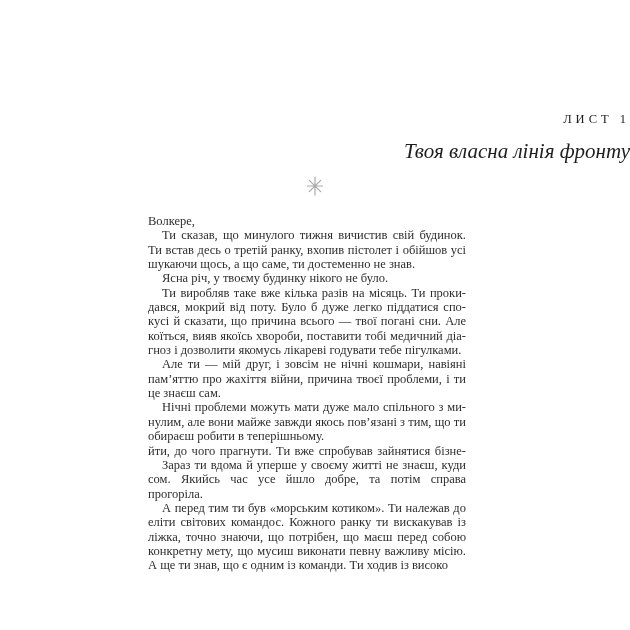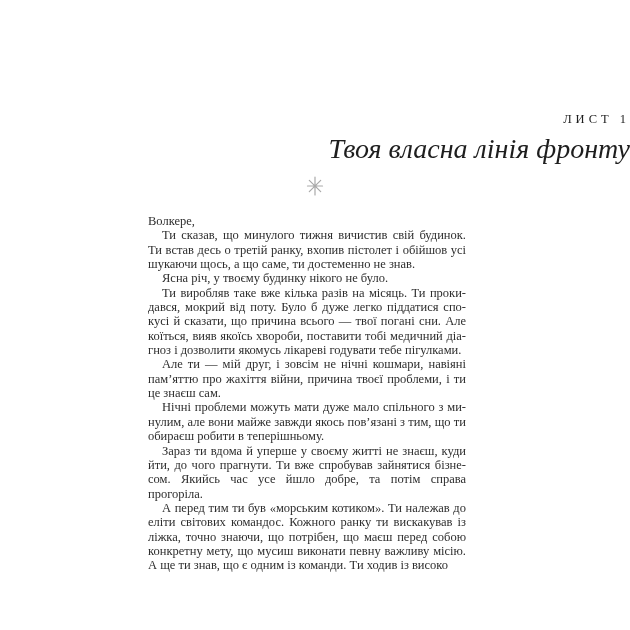--- a/index.html
+++ b/index.html
@@ -23,24 +23,24 @@
     text-align: right;
     color: #1e1e1e;
   }
   .kicker {
     font-size: 12.5px;
     letter-spacing: 4px;
     color: #1e1e1e;
     margin: 0;
   }
   .title {
-    margin-top: 6px;
+    margin-top: 12px;
     font-style: italic;
     font-weight: 500;
-    font-size: 28px;
+    font-size: 21px;
     color: #1e1e1e;
   }
   .ornament {
     position: absolute;
     top: 176px;
     left: 0;
     width: 630px;
     text-align: center;
     line-height: 0;
   }
@@ -102,22 +102,22 @@
       <div class="line">дався, мокрий від поту. Було б дуже легко піддатися спо-</div>
       <div class="line">кусі й сказати, що причина всього — твої погані сни. Але</div>
       <div class="line">коїться, вияв якоїсь хвороби, поставити тобі медичний діа-</div>
       <div class="line last">гноз і дозволити якомусь лікареві годувати тебе пігулками.</div>
       <div class="line indent">Але ти — мій друг, і зовсім не нічні кошмари, навіяні</div>
       <div class="line">пам’яттю про жахіття війни, причина твоєї проблеми, і ти</div>
       <div class="line last">це знаєш сам.</div>
       <div class="line indent">Нічні проблеми можуть мати дуже мало спільного з ми-</div>
       <div class="line">нулим, але вони майже завжди якось пов’язані з тим, що ти</div>
       <div class="line last">обираєш робити в теперішньому.</div>
+      <div class="line">йти, до чого прагнути. Ти вже спробував зайнятися бізне-</div>
       <div class="line indent">Зараз ти вдома й уперше у своєму житті не знаєш, куди</div>
-      <div class="line">йти, до чого прагнути. Ти вже спробував зайнятися бізне-</div>
       <div class="line last">сом. Якийсь час усе йшло добре, та потім справа прогоріла.</div>
       <div class="line indent">А перед тим ти був «морським котиком». Ти належав до</div>
       <div class="line">еліти світових командос. Кожного ранку ти вискакував із</div>
       <div class="line">ліжка, точно знаючи, що потрібен, що маєш перед собою</div>
       <div class="line">конкретну мету, що мусиш виконати певну важливу місію.</div>
       <div class="line last">А ще ти знав, що є одним із команди. Ти ходив із високо</div>
     </div>
 
 </div>
 

